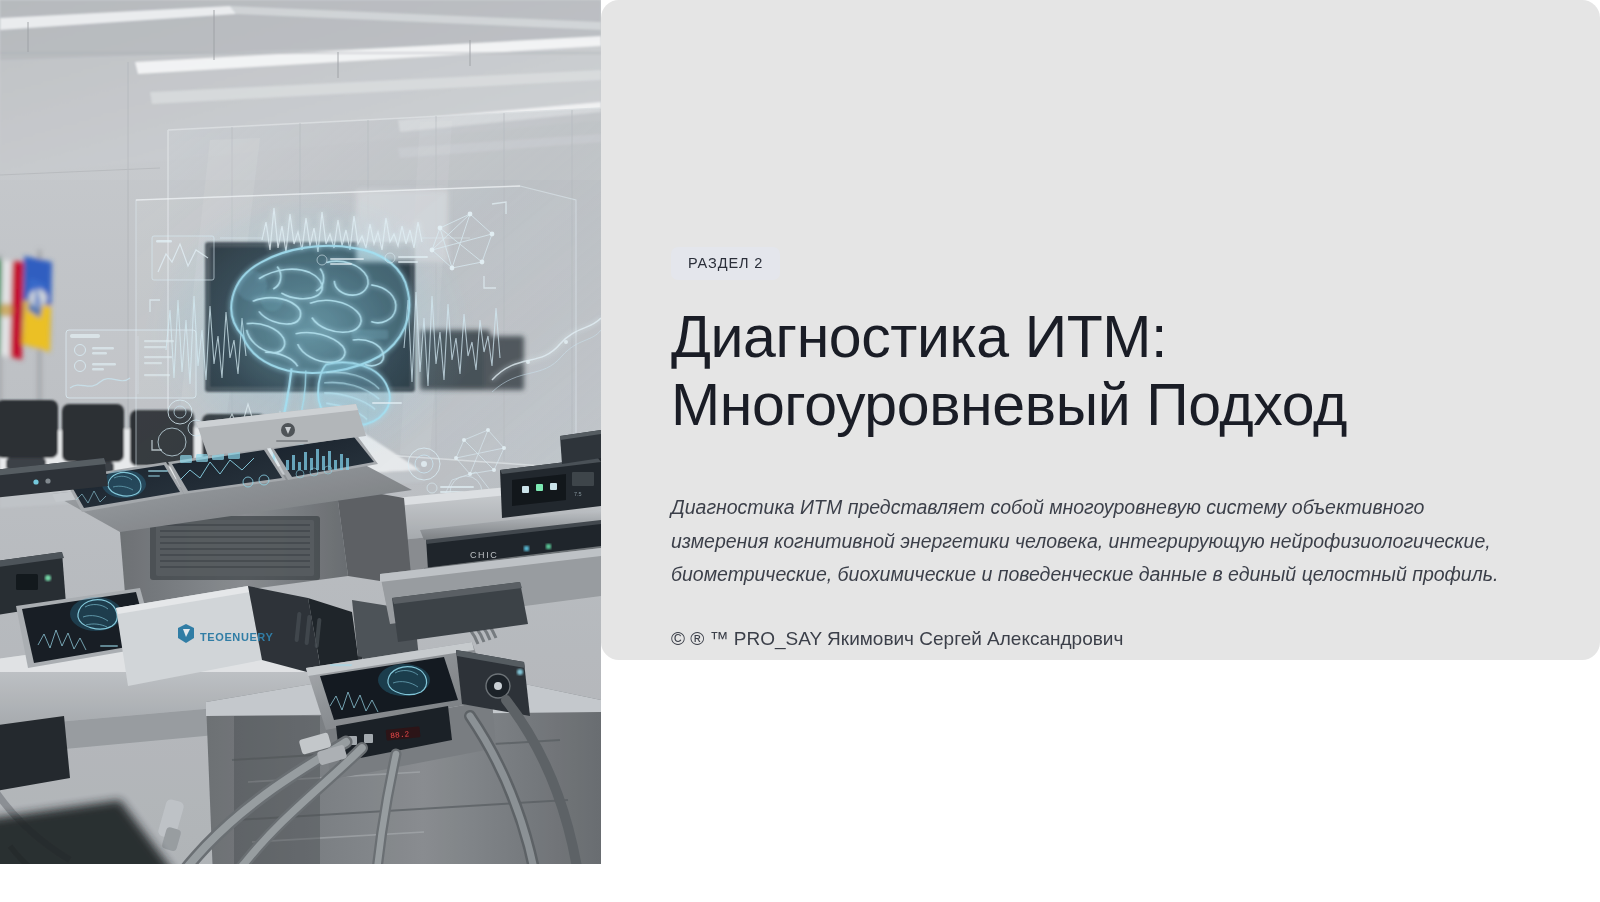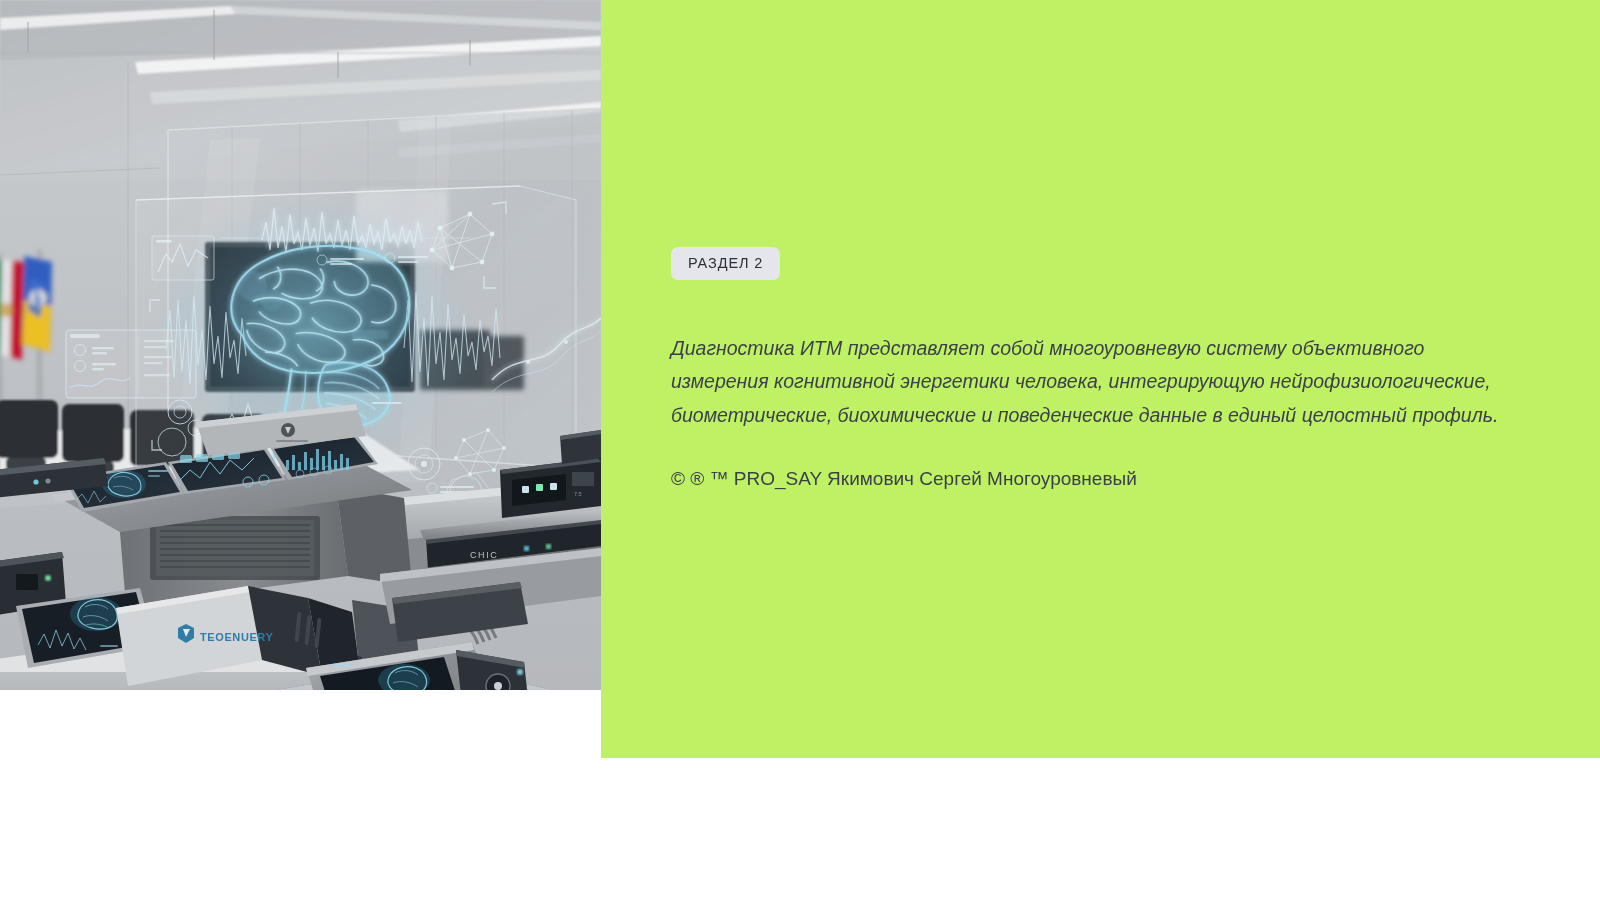--- a/index.html
+++ b/index.html
@@ -18,41 +18,42 @@
     width: 1600px;
     height: 902px;
     display: flex;
     background: #ffffff;
   }
 
   
   .visual-panel {
     position: relative;
     width: 601px;
-    height: 690px;
+    height: 864px;
     flex: 0 0 601px;
     overflow: hidden;
     background: #f97316;
   }
 
   .visual-panel svg.scene {
     position: absolute;
     inset: 0;
     width: 601px;
     height: 902px;
     display: block;
   }
 
   
   .content-panel {
     position: relative;
     flex: 1 1 auto;
-    height: 758px;
-    background: #bef264;
+    height: 660px;
+    background: #e5e5e5;
     padding: 247px 0 0 70px;
+    border-radius: 18px;
   }
 
   .section-badge {
     display: inline-block;
     background: #e4e6ec;
     color: #2b2f3a;
     font-size: 14.5px;
     letter-spacing: 0.9px;
     font-weight: 400;
     padding: 9px 17px 9px 17px;
@@ -710,19 +711,23 @@
         <rect x="0" y="0" width="601" height="902" fill="#5a6470" opacity="0.045"></rect>
         <rect x="0" y="0" width="601" height="180" fill="#ffffff" opacity="0.05"></rect>
       </g>
     </svg>
   </div>
 
   <div class="content-panel">
 
     <div class="section-badge">РАЗДЕЛ 2</div>
 
+    <h1 class="page-title">
+      <span class="title-line">Диагностика ИТМ:</span>
+      <span class="title-line">Многоуровневый Подход</span>
+    </h1>
 
     <p class="body-paragraph">Диагностика ИТМ представляет собой многоуровневую систему объективного измерения когнитивной энергетики человека, интегрирующую нейрофизиологические, биометрические, биохимические и поведенческие данные в единый целостный профиль.</p>
 
-    <p class="copyright-line">© ® ™ PRO_SAY Якимович Сергей Многоуровневый</p>
+    <p class="copyright-line">© ® ™ PRO_SAY Якимович Сергей Александрович</p>
 
   </div>
 </div>
 
 </body></html>

